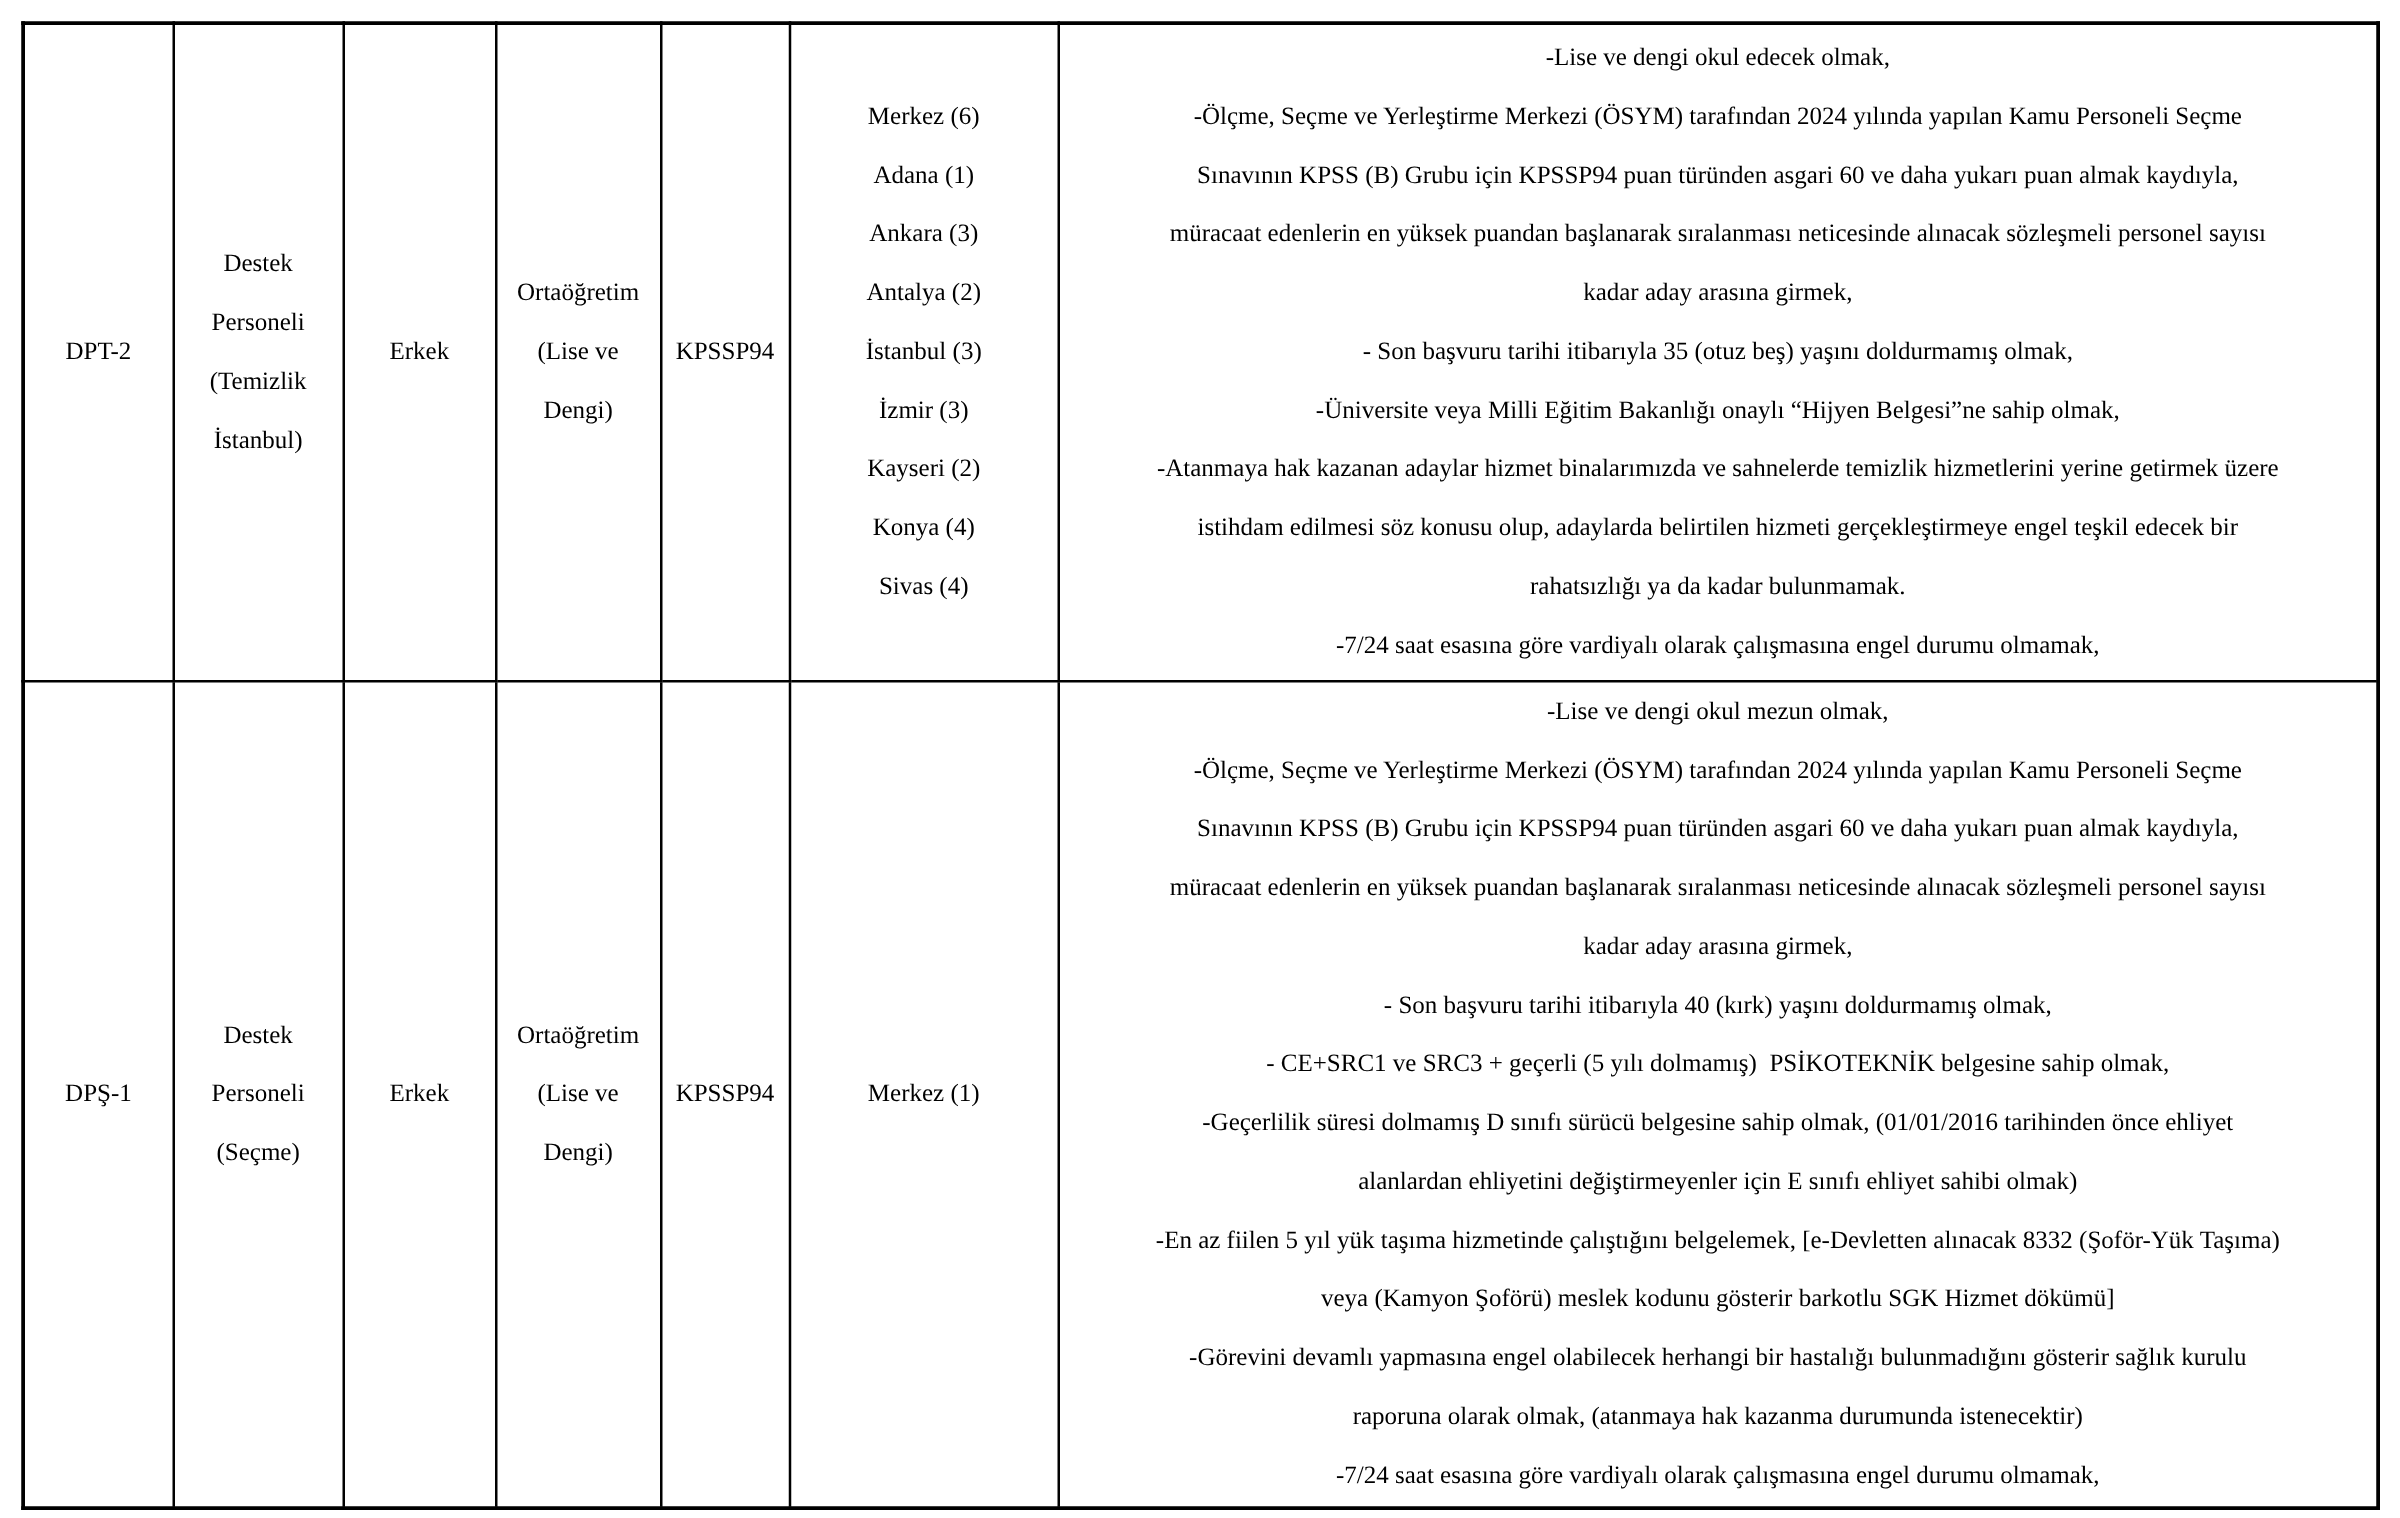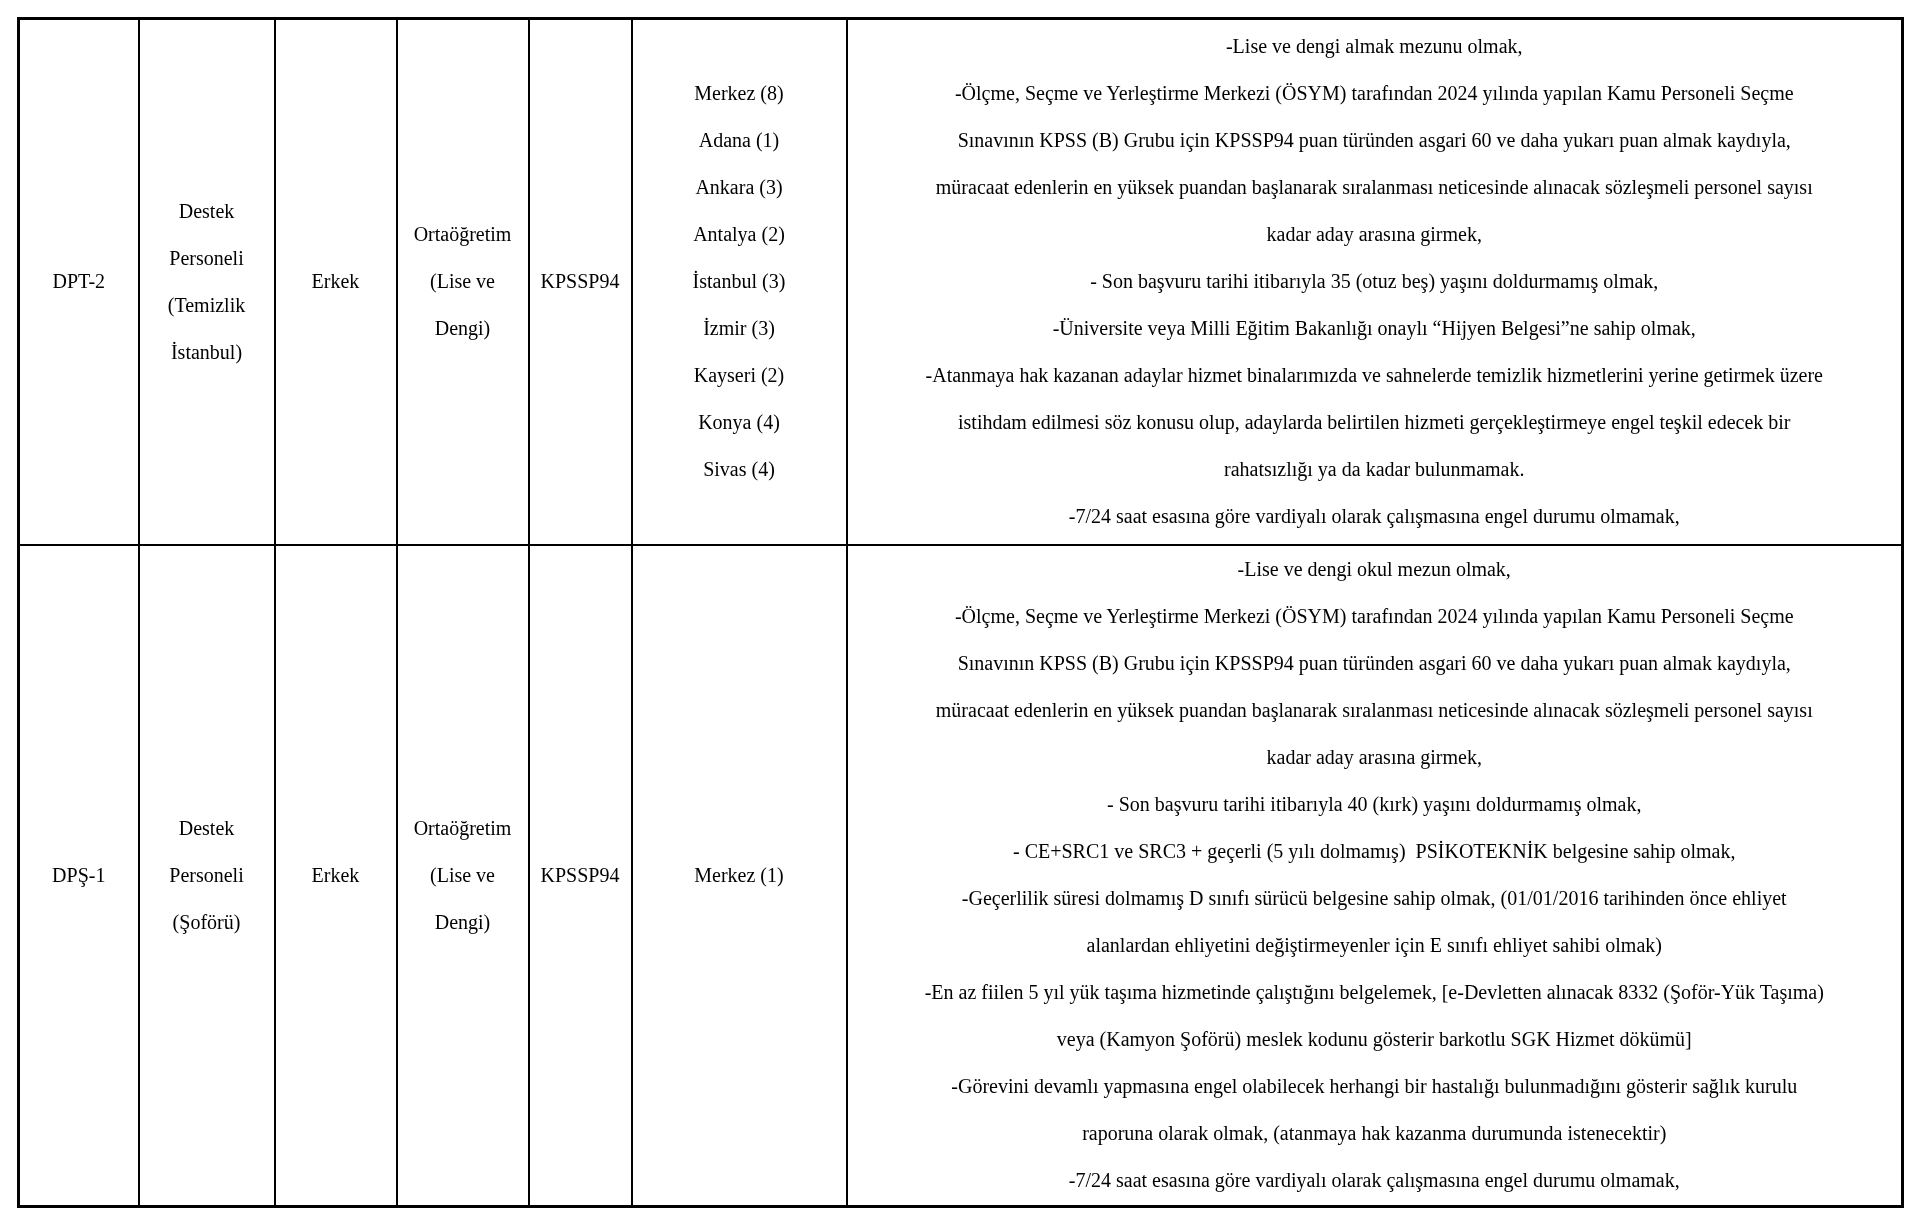--- a/index.html
+++ b/index.html
@@ -74,52 +74,52 @@
         </td>
         <td>
             <div class="line">Ortaöğretim</div>
             <div class="line">(Lise ve</div>
             <div class="line">Dengi)</div>
           </td>
         <td>
           <span class="line">KPSSP94</span>
         </td>
         <td>
-            <div class="line">Merkez (8)</div>
+            <div class="line">Merkez (6)</div>
             <div class="line">Adana (1)</div>
             <div class="line">Ankara (3)</div>
             <div class="line">Antalya (2)</div>
             <div class="line">İstanbul (3)</div>
             <div class="line">İzmir (3)</div>
             <div class="line">Kayseri (2)</div>
             <div class="line">Konya (4)</div>
             <div class="line">Sivas (4)</div>
           </td>
         <td class="req">
-            <div class="line">-Lise ve dengi almak mezunu olmak,</div>
+            <div class="line">-Lise ve dengi okul edecek olmak,</div>
             <div class="line">-Ölçme, Seçme ve Yerleştirme Merkezi (ÖSYM) tarafından 2024 yılında yapılan Kamu Personeli Seçme</div>
             <div class="line">Sınavının KPSS (B) Grubu için KPSSP94 puan türünden asgari 60 ve daha yukarı puan almak kaydıyla,</div>
             <div class="line">müracaat edenlerin en yüksek puandan başlanarak sıralanması neticesinde alınacak sözleşmeli personel sayısı</div>
             <div class="line">kadar aday arasına girmek,</div>
             <div class="line">- Son başvuru tarihi itibarıyla 35 (otuz beş) yaşını doldurmamış olmak,</div>
             <div class="line">-Üniversite veya Milli Eğitim Bakanlığı onaylı “Hijyen Belgesi”ne sahip olmak,</div>
             <div class="line">-Atanmaya hak kazanan adaylar hizmet binalarımızda ve sahnelerde temizlik hizmetlerini yerine getirmek üzere</div>
             <div class="line">istihdam edilmesi söz konusu olup, adaylarda belirtilen hizmeti gerçekleştirmeye engel teşkil edecek bir</div>
             <div class="line">rahatsızlığı ya da kadar bulunmamak.</div>
             <div class="line">-7/24 saat esasına göre vardiyalı olarak çalışmasına engel durumu olmamak,</div>
           </td>
       </tr>
       <tr class="row-2">
         <td>
           <span class="line">DPŞ-1</span>
         </td>
         <td>
             <div class="line">Destek</div>
             <div class="line">Personeli</div>
-            <div class="line">(Şoförü)</div>
+            <div class="line">(Seçme)</div>
           </td>
         <td>
           <span class="line">Erkek</span>
         </td>
         <td>
             <div class="line">Ortaöğretim</div>
             <div class="line">(Lise ve</div>
             <div class="line">Dengi)</div>
           </td>
         <td>

